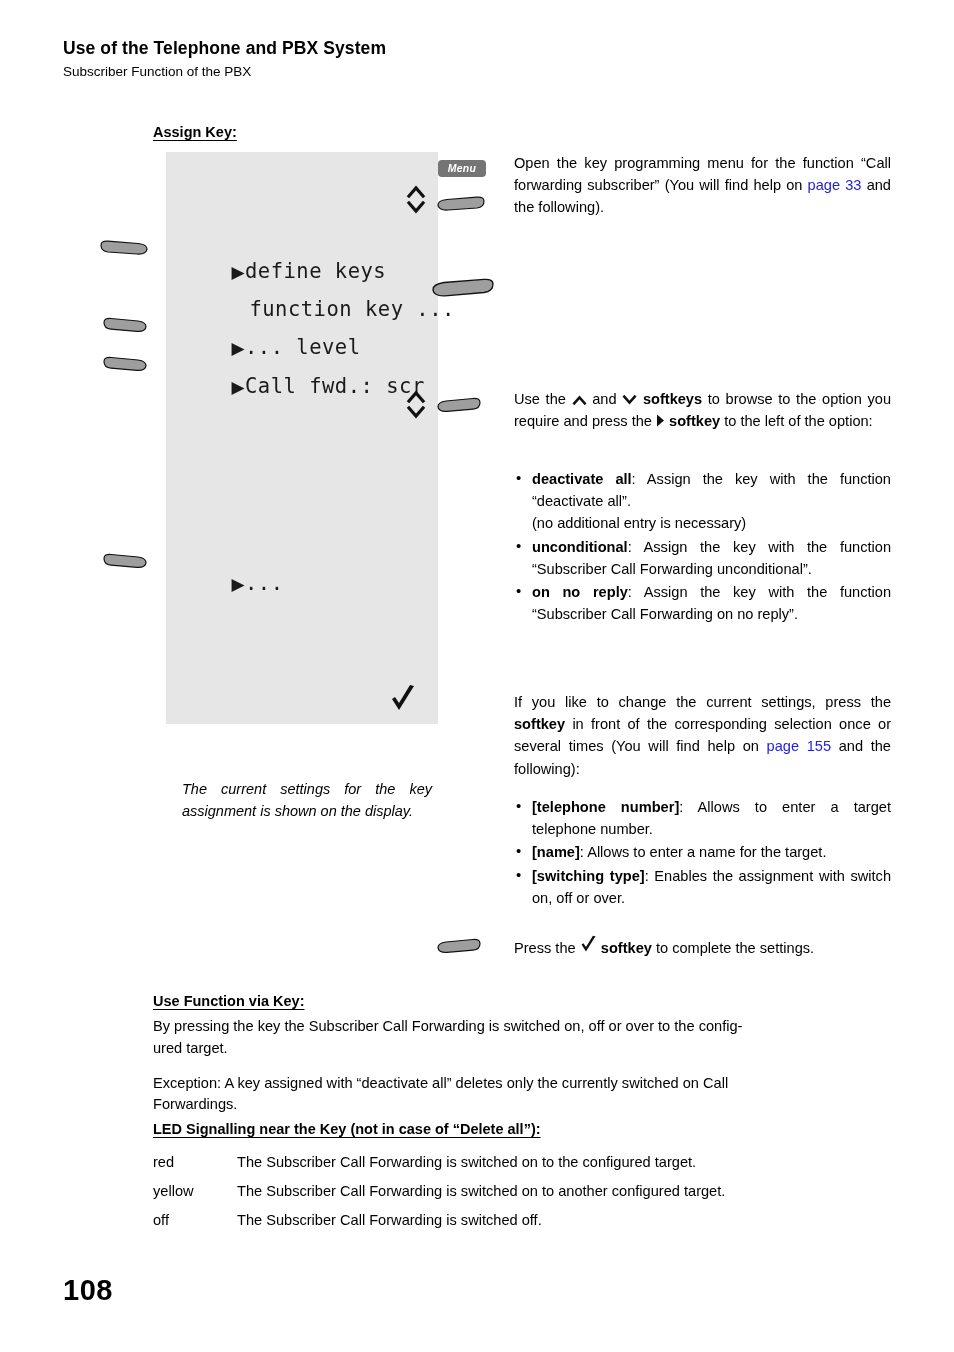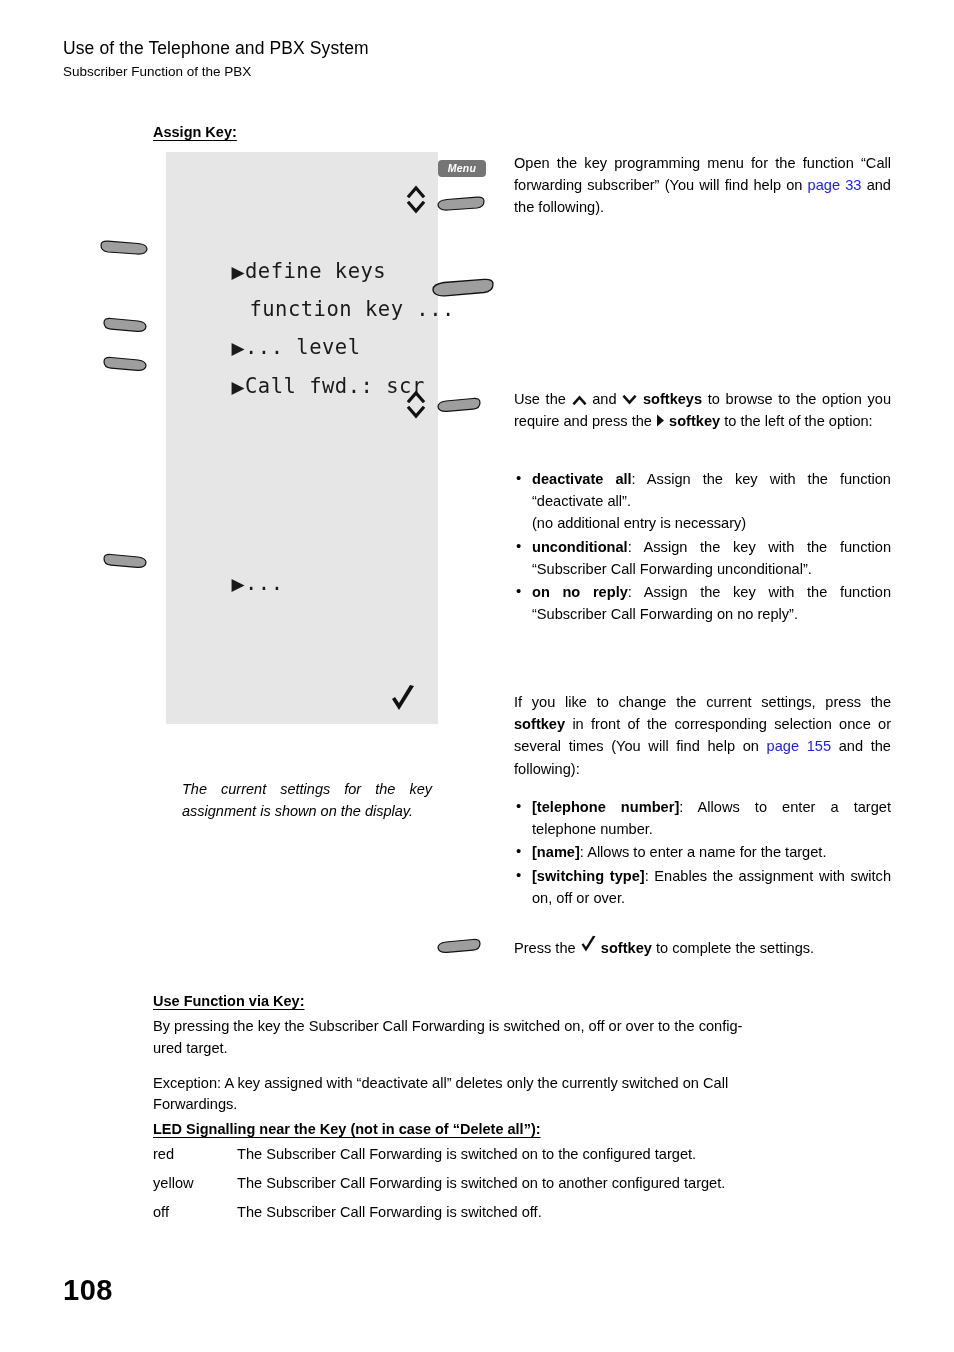--- a/index.html
+++ b/index.html
@@ -19,21 +19,21 @@
 
   
   .page-header {
     position: absolute;
     left: 63px;
     top: 38px;
     width: 830px;
   }
   .header-title {
     font-size: 17.5px;
-    font-weight: normal;
+    font-weight: bold;
     letter-spacing: .1px;
     line-height: 1.25;
   }
   .header-sub {
     font-size: 13.5px;
     margin-top: 4px;
     line-height: 1.25;
   }
 
   
@@ -167,20 +167,21 @@
   }
   .lower p { margin: 0; }
   .para-justify { text-align: justify; }
   .para-justify .lastline { text-align: left; }
   .spacer { height: 13px; }
 
   .led-table {
     border-collapse: collapse;
     width: 100%;
     font-size: 14.6px;
+    margin-top: 8px;
   }
   .led-table td {
     padding: 3px 0 4px 0;
     vertical-align: top;
   }
   .led-table td.led-color { width: 84px; }
 
   
   .page-number {
     position: absolute;

